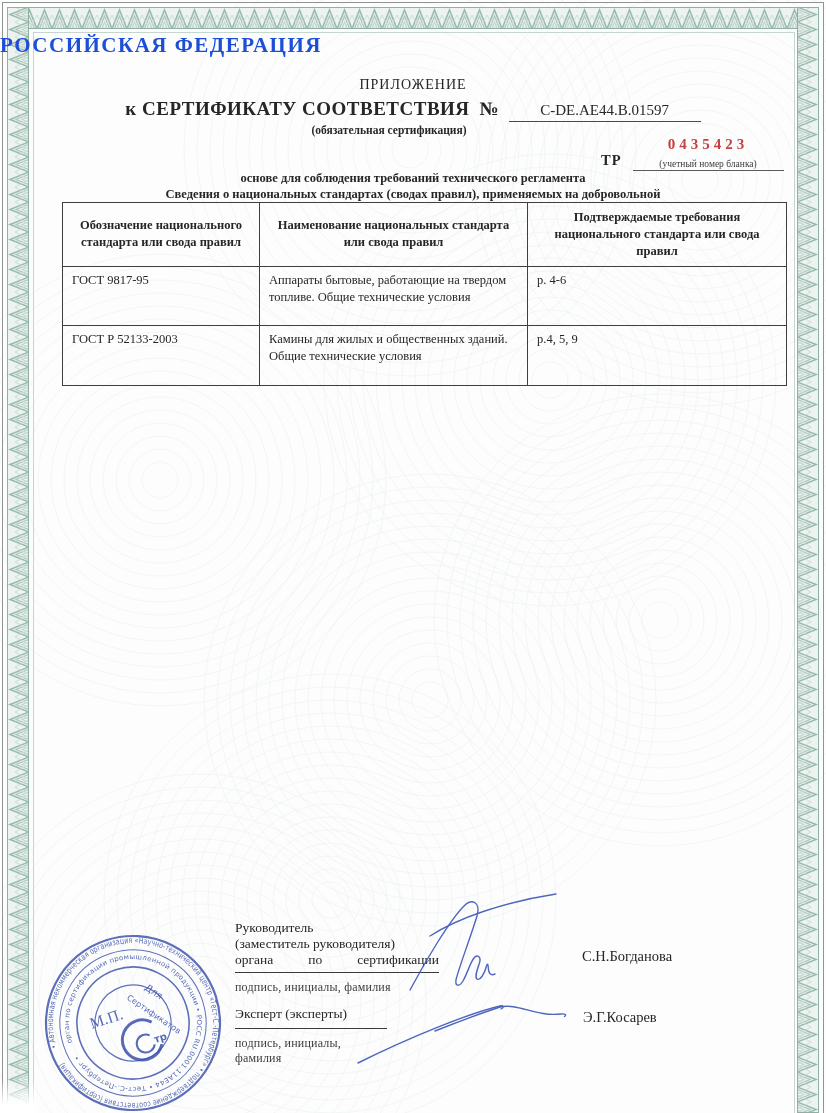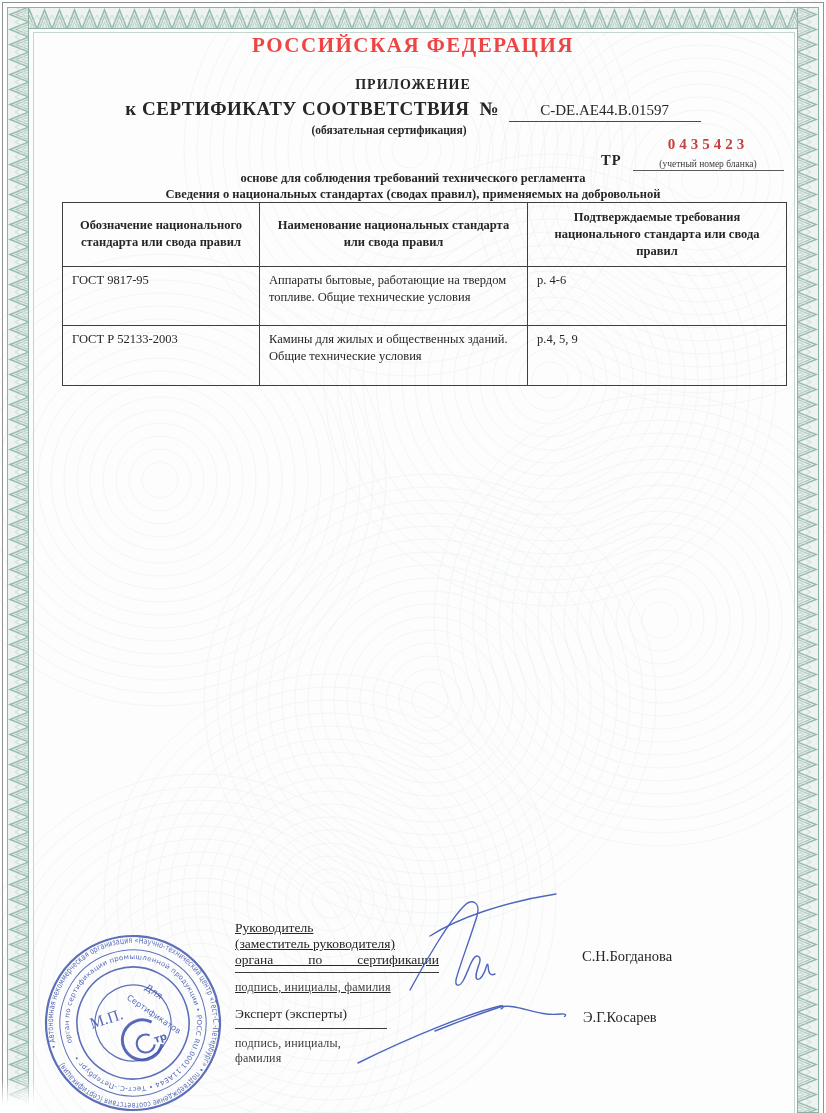--- a/index.html
+++ b/index.html
@@ -10,24 +10,24 @@
   }
   
   .outline{position:absolute;left:2px;top:2px;right:2px;bottom:0;
     border:1px solid #8f948f;border-bottom:none;pointer-events:none;}
   .inner-frame{position:absolute;left:33px;top:32px;right:31px;bottom:0;
     border:1px solid #c6d5ce;border-bottom:none;pointer-events:none;}
   .band{position:absolute;z-index:1;}
   .wm{position:absolute;left:0;top:0;z-index:0;}
   .content{position:absolute;left:0;top:0;width:826px;height:1113px;z-index:2;}
 
-  .country{position:absolute;top:33px;left:0;width:100%;text-align:center;
-    font-size:21px;font-weight:bold;letter-spacing:1.5px;color:#ef4444;}
+  .country{position:absolute;top:33px;left:0;width:100%;
+    font-size:21px;font-weight:bold;letter-spacing:1.5px;color:#1d4ed8;}
   .appendix{position:absolute;top:77px;left:0;width:100%;text-align:center;
-    font-size:14px;font-weight:bold;letter-spacing:1px;}
+    font-size:14px;font-weight:normal;letter-spacing:1px;}
   .cert-line{position:absolute;top:98px;left:0;width:100%;text-align:center;white-space:nowrap;}
   .cert-line .lbl{font-size:19px;font-weight:bold;letter-spacing:.5px;}
   .cert-line .nosign{font-size:19px;font-weight:bold;margin-left:10px;}
   .cert-no{display:inline-block;width:192px;margin-left:10px;border-bottom:1px solid #4a4a4a;
     font-size:15px;text-align:center;padding-bottom:2px;vertical-align:baseline;}
   .cert-sub{position:absolute;top:124px;left:0;width:100%;text-align:center;
     transform:translateX(-24px);font-size:11.5px;font-weight:bold;}
   .tr-row{position:absolute;top:136px;left:601px;display:flex;align-items:flex-end;gap:11px;}
   .tr-lbl{font-size:14.5px;font-weight:bold;letter-spacing:1px;padding-bottom:2px;}
   .blank-no{width:151px;text-align:center;border-bottom:1px solid #5a5a5a;
@@ -37,21 +37,21 @@
   .intro{position:absolute;top:171px;left:0;width:100%;text-align:center;
     font-size:12.5px;font-weight:bold;line-height:1.25;}
 
   table.std{position:absolute;top:202px;left:62px;width:724px;border-collapse:collapse;
     table-layout:fixed;}
   table.std th,table.std td{border:1.5px solid #3f3f3f;font-size:12.5px;line-height:1.35;}
   table.std th{font-weight:bold;text-align:center;vertical-align:middle;padding:6px 8px;}
   table.std td{vertical-align:top;text-align:left;padding:5px 9px 20px;}
   .c1{width:197px;} .c2{width:268px;} .c3{width:259px;}
 
-  .sig-head{position:absolute;left:235px;top:920px;width:204px;font-size:13.5px;line-height:1.2;text-decoration:underline;}
+  .sig-head{position:absolute;left:235px;top:920px;width:204px;font-size:13.5px;line-height:1.2;}
   .sig-head .roles{border-bottom:1px solid #3a3a3a;padding-bottom:3px;}
   .sig-head .just{display:block;width:100%;text-align:justify;text-align-last:justify;}
   .sig-cap{font-size:12px;color:#3d3d3d;margin-top:7px;letter-spacing:.2px;}
   .sig-expert{position:absolute;left:235px;top:1006px;width:152px;font-size:13.5px;line-height:1.2;}
   .sig-expert .roles{border-bottom:1px solid #3a3a3a;padding-bottom:6px;}
   .name1{position:absolute;left:582px;top:948px;font-size:14.5px;font-family:Liberation Serif, serif;}
   .name2{position:absolute;left:583px;top:1009px;font-size:14.5px;}
   .sig-svg{position:absolute;z-index:3;}
   .stamp{position:absolute;left:38px;top:928px;z-index:3;}
   .scan-fade{position:absolute;left:0;bottom:0;width:36px;height:34px;z-index:4;

